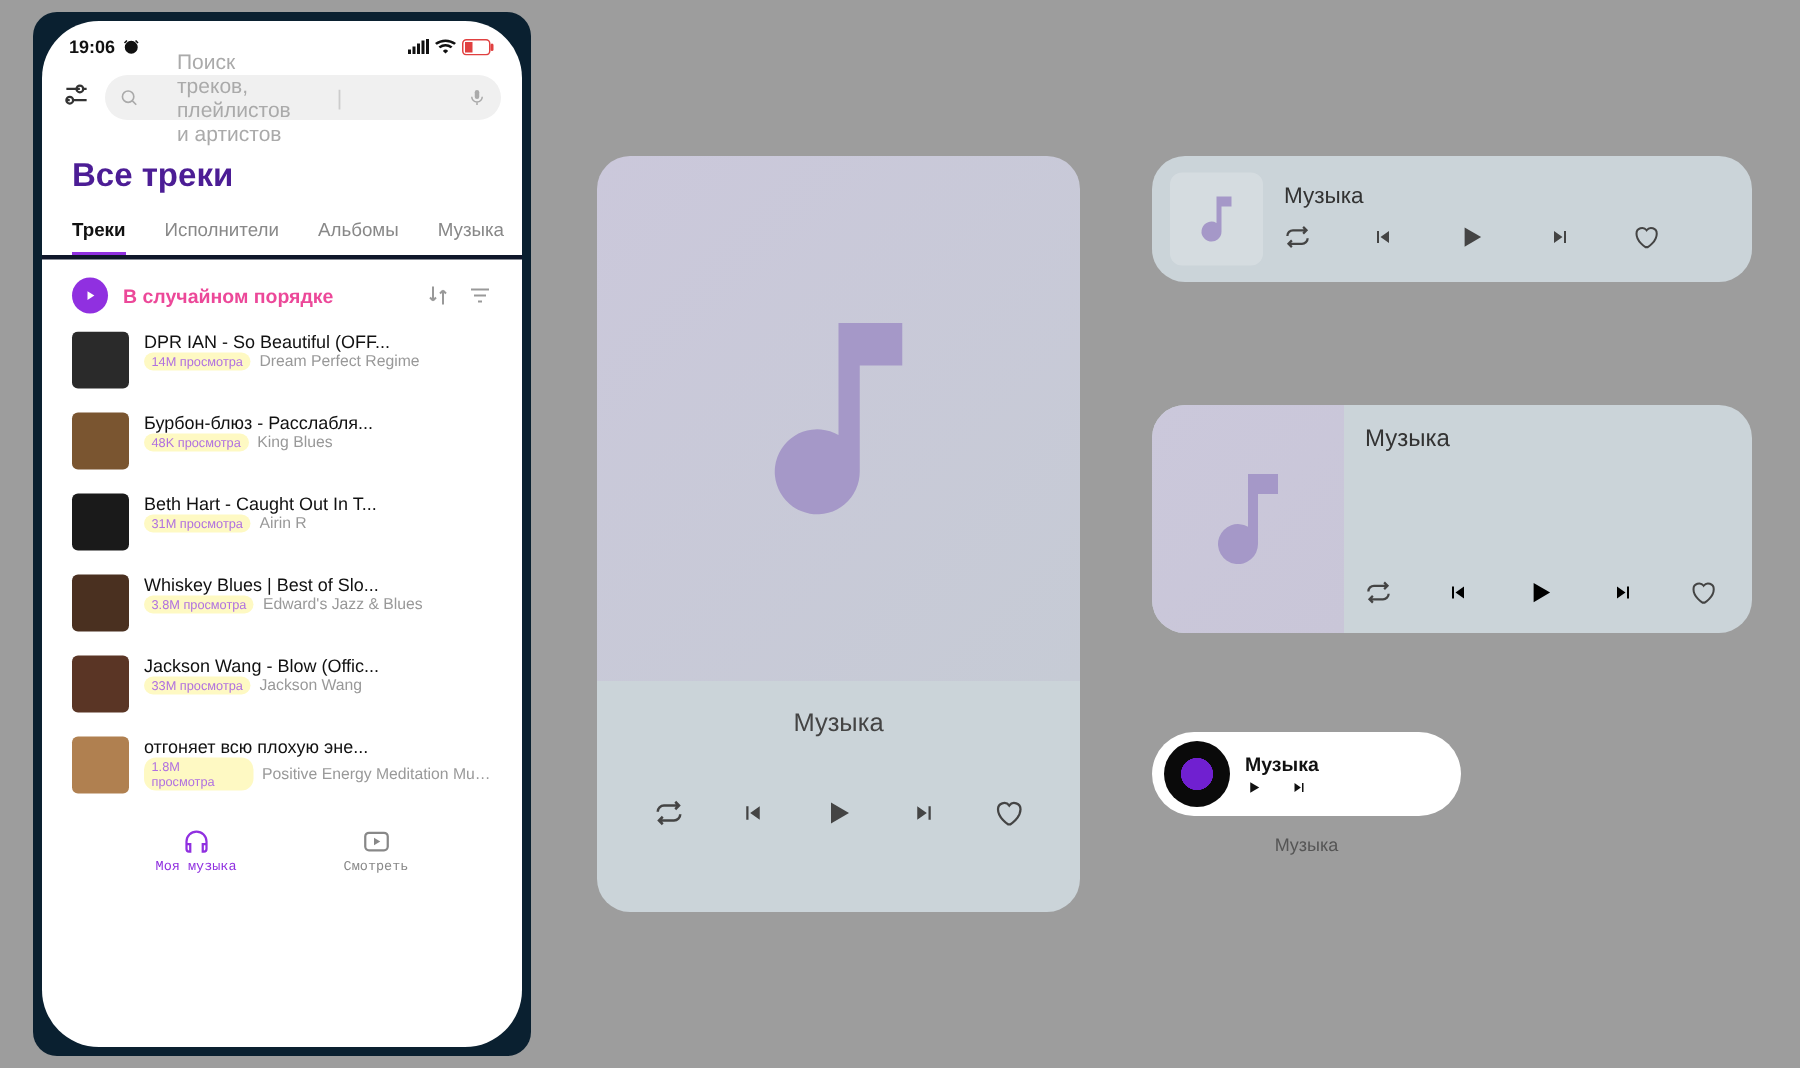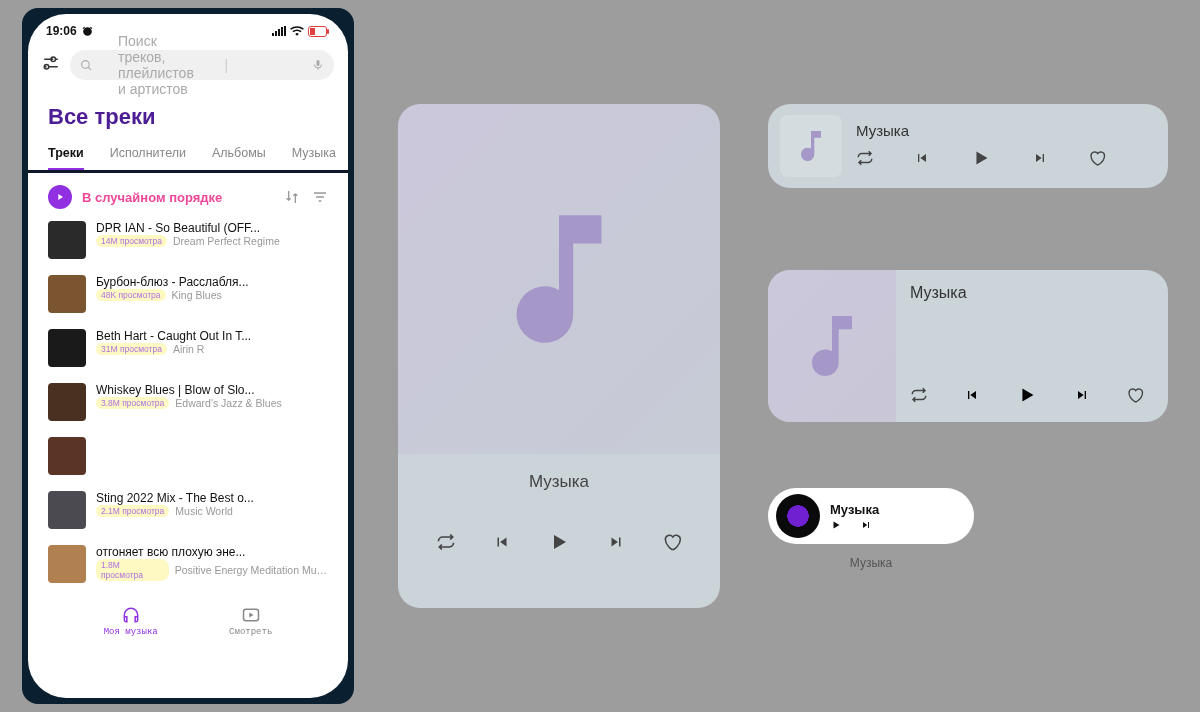--- a/index.html
+++ b/index.html
@@ -181,37 +181,34 @@
             <div class="title">Beth Hart - Caught Out In T...</div>
             <div class="subrow">
               <span class="views">31M просмотра</span>
               <span class="artist">Airin R</span>
             </div>
           </div>
         </div>
     <div class="track">
           <div class="art" style="background:#4a3020;"></div>
           <div class="trackinfo">
-            <div class="title">Whiskey Blues | Blow of Slo...</div>
+            <div class="title">Whiskey Blues | Best of Slo...</div>
             <div class="subrow">
               <span class="views">3.8M просмотра</span>
               <span class="artist">Edward's Jazz &amp; Blues</span>
             </div>
           </div>
         </div>
     <div class="track">
           <div class="art" style="background:#5a3525;"></div>
-        </div>
-    <div class="track">
-          <div class="art" style="background:#4a4a50;"></div>
-          <div class="trackinfo">
-            <div class="title">Sting 2022 Mix - The Best o...</div>
-            <div class="subrow">
-              <span class="views">2.1M просмотра</span>
-              <span class="artist">Music World</span>
+          <div class="trackinfo">
+            <div class="title">Jackson Wang - Blow (Offic...</div>
+            <div class="subrow">
+              <span class="views">33M просмотра</span>
+              <span class="artist">Jackson Wang</span>
             </div>
           </div>
         </div>
     <div class="track">
           <div class="art" style="background:#b08050;"></div>
           <div class="trackinfo">
             <div class="title">отгоняет всю плохую эне...</div>
             <div class="subrow">
               <span class="views">1.8M просмотра</span>
               <span class="artist">Positive Energy Meditation Music</span>

